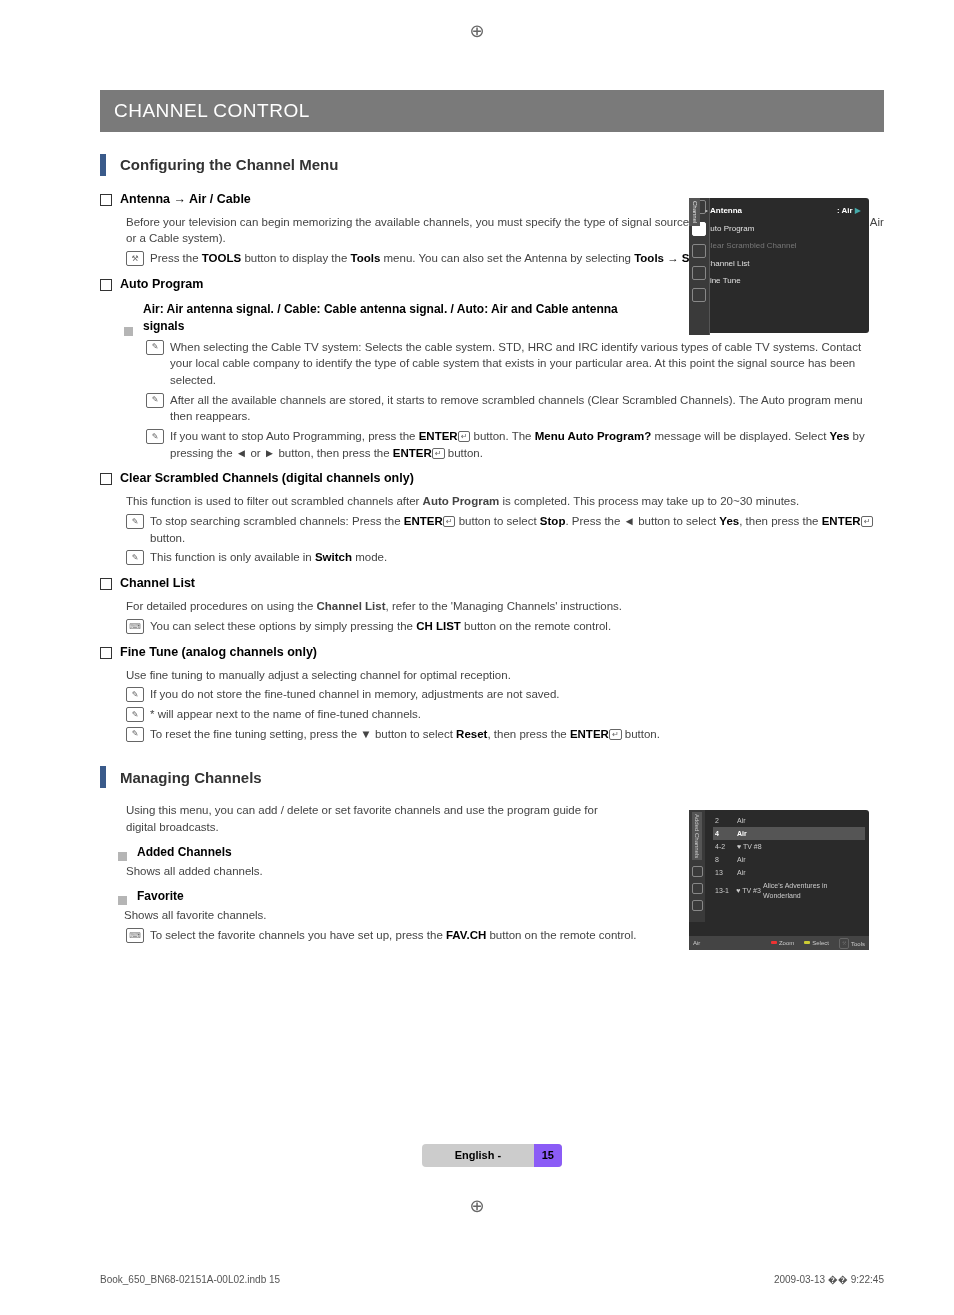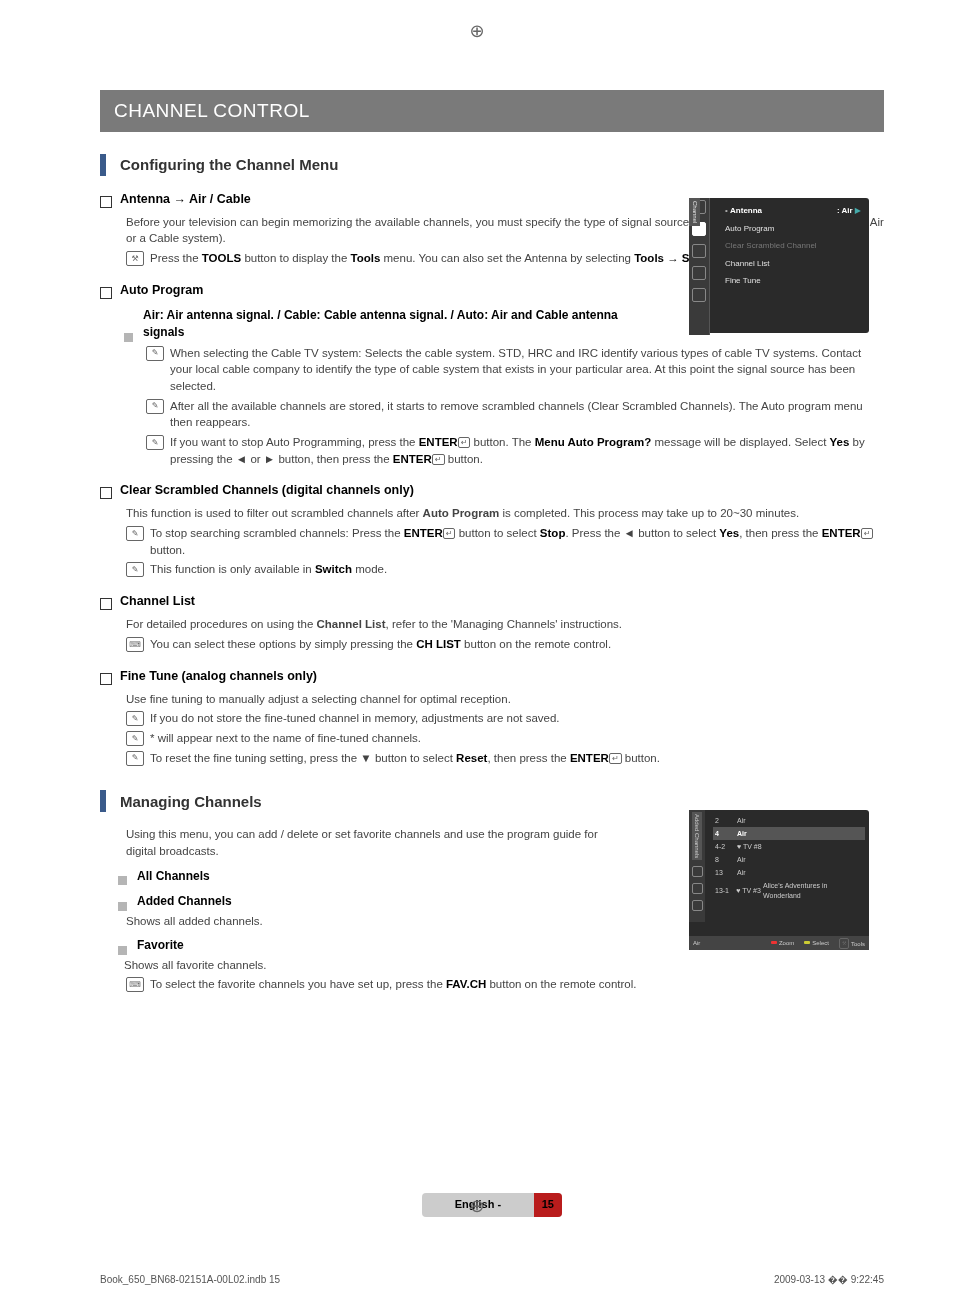--- a/index.html
+++ b/index.html
@@ -3,46 +3,46 @@
 <meta charset="utf-8">
 <style>
 body{font-family:Arial,Helvetica,sans-serif;color:#333;margin:0;background:#fff;font-size:12px;line-height:1.45}
 .page{width:954px;margin:0 auto;padding:90px 70px 40px 100px;box-sizing:border-box;position:relative;min-height:1315px}
 .regmark{position:absolute;top:18px;left:50%;transform:translateX(-50%);font-size:18px;color:#666}
 .regmark2{position:absolute;bottom:96px;left:50%;transform:translateX(-50%);font-size:18px;color:#666}
 .section-title{background:#7a7a7a;color:#fff;font-weight:normal;font-size:19px;letter-spacing:.5px;padding:7px 14px;margin-bottom:22px}
 .sub-header{display:flex;align-items:center;margin:16px 0 14px 0}
 .blue-bar{width:6px;height:22px;background:#3a5a8a;margin-right:14px}
 .sub-header-text{font-weight:bold;font-size:15px;color:#333}
-.q-head{display:flex;align-items:flex-end;margin:14px 0 6px 0}
+.q-head{display:flex;align-items:center;margin:8px 0 6px 0}
 .q-box{border:1.5px solid #333;width:10px;height:10px;margin-top:2px;margin-right:8px;flex:none}
 .q-title{font-weight:bold;font-size:12.5px;color:#000}
 .body-text{margin-left:26px;font-size:11.5px;color:#444}
 .item{display:flex;align-items:flex-start;margin-left:26px;margin-top:3px;margin-bottom:3px}
 .item-inner{display:flex;align-items:flex-start;margin-left:46px;margin-top:3px;margin-bottom:3px}
 .o-icon{flex:none;width:16px;height:13px;border-radius:2px;margin-right:6px;margin-top:1px;display:flex;align-items:center;justify-content:center;font-size:8px}
 .o-note{border:1px solid #666;color:#666}
 .item-text{font-size:11.5px;color:#444}
 .item-text b{color:#000}
 .gray-sq{display:inline-block;width:9px;height:9px;background:#b5b5b5;margin-right:10px;vertical-align:0;margin-top:2px;flex:none}
 .sq-row{display:flex;align-items:flex-end;margin-left:24px;margin-top:8px}
 .sq-title{font-weight:bold;font-size:12px;color:#000}
 .sq-text{margin-left:45px;font-size:11.5px;color:#444;margin-top:2px}
 .enter-icon,.tiny-arrow{display:inline-block;border:1px solid #666;border-radius:2px;font-size:8px;padding:0 2px;line-height:9px;vertical-align:1px;color:#666}
 .footer-label{text-align:center;margin-top:200px}
 .footer-pill{display:inline-block;background:#ccc;color:#000;border-radius:4px;padding:0;font-size:11px;font-weight:bold;width:140px}
 .footer-pill span{display:inline-block;padding:4px 8px}
-.footer-pill .pg{background:#b91c1c;border-radius:0 4px 4px 0;float:right}
+.footer-pill .pg{background:#8b5cf6;border-radius:0 4px 4px 0;float:right}
 .print-line{position:absolute;bottom:28px;width:784px;font-size:10px;color:#555;display:flex;justify-content:space-between}
 .screenshot{position:absolute;top:198px;right:85px;width:180px;height:135px;background:#2a2a2a;border-radius:3px;font-size:8px;color:#e0e0e0}
 .ss-sidebar{position:absolute;left:0;top:0;width:20px;height:100%;background:#3a3a3a;border-right:1px solid #555;display:flex;flex-direction:column;align-items:center;padding-top:2px;gap:8px}
 .ss-ico{width:12px;height:12px;border:1px solid #888;border-radius:2px}
 .ss-ico.sel{background:#fff;border-color:#fff}
 .ss-tab{position:absolute;left:0;top:0;writing-mode:vertical-rl;font-size:6px;background:#555;padding:3px 1px}
-.ss-body{margin-left:28px;padding:4px 6px}
+.ss-body{margin-left:8px;padding:4px 6px}
 .ss-row{padding:3px 2px;font-size:8px;display:flex;justify-content:space-between;align-items:center}
 .ss-row.sel{color:#fff}
 .ss-row.dim{color:#777}
 .ss-right-arr{color:#4aa}
 .screenshot2{position:absolute;top:810px;right:85px;width:180px;height:140px;background:#2a2a2a;border-radius:3px;font-size:7px;color:#ccc}
 .ss2-side{position:absolute;left:0;top:0;width:16px;height:110px;background:#3a3a3a;display:flex;flex-direction:column;align-items:center;padding-top:2px;gap:6px}
 .ss2-tab{writing-mode:vertical-rl;font-size:6px;background:#555;padding:2px 1px}
 .ss2-body{margin-left:20px;padding:4px}
 .ss2-row{display:flex;align-items:center;padding:1.5px 2px;font-size:7px}
 .ss2-row.sel{background:#555;color:#fff;font-weight:bold}
@@ -152,24 +152,20 @@
       <span>To reset the fine tuning setting, press the ▼ button to select </span><b>Reset</b><span>, then press the </span><b>ENTER</b><span class="enter-icon">↵</span><span> button.</span>
     </span>
   </div>
 
   <div class="sub-header" style="margin-top:24px">
     <div class="blue-bar"></div>
     <div class="sub-header-text">Managing Channels</div>
   </div>
   <div class="body-text" style="max-width:500px">Using this menu, you can add / delete or set favorite channels and use the program guide for digital broadcasts.</div>
 
-  <div class="sq-row" style="margin-left:18px">
-    <span class="gray-sq"></span>
-    <span class="sq-title">All Channels</span>
-  </div>
 
   <div class="sq-row" style="margin-left:18px">
     <span class="gray-sq"></span>
     <span class="sq-title">Added Channels</span>
   </div>
   <div class="sq-text" style="margin-left:26px">Shows all added channels.</div>
 
   <div class="sq-row" style="margin-left:18px">
     <span class="gray-sq"></span>
     <span class="sq-title">Favorite</span>

